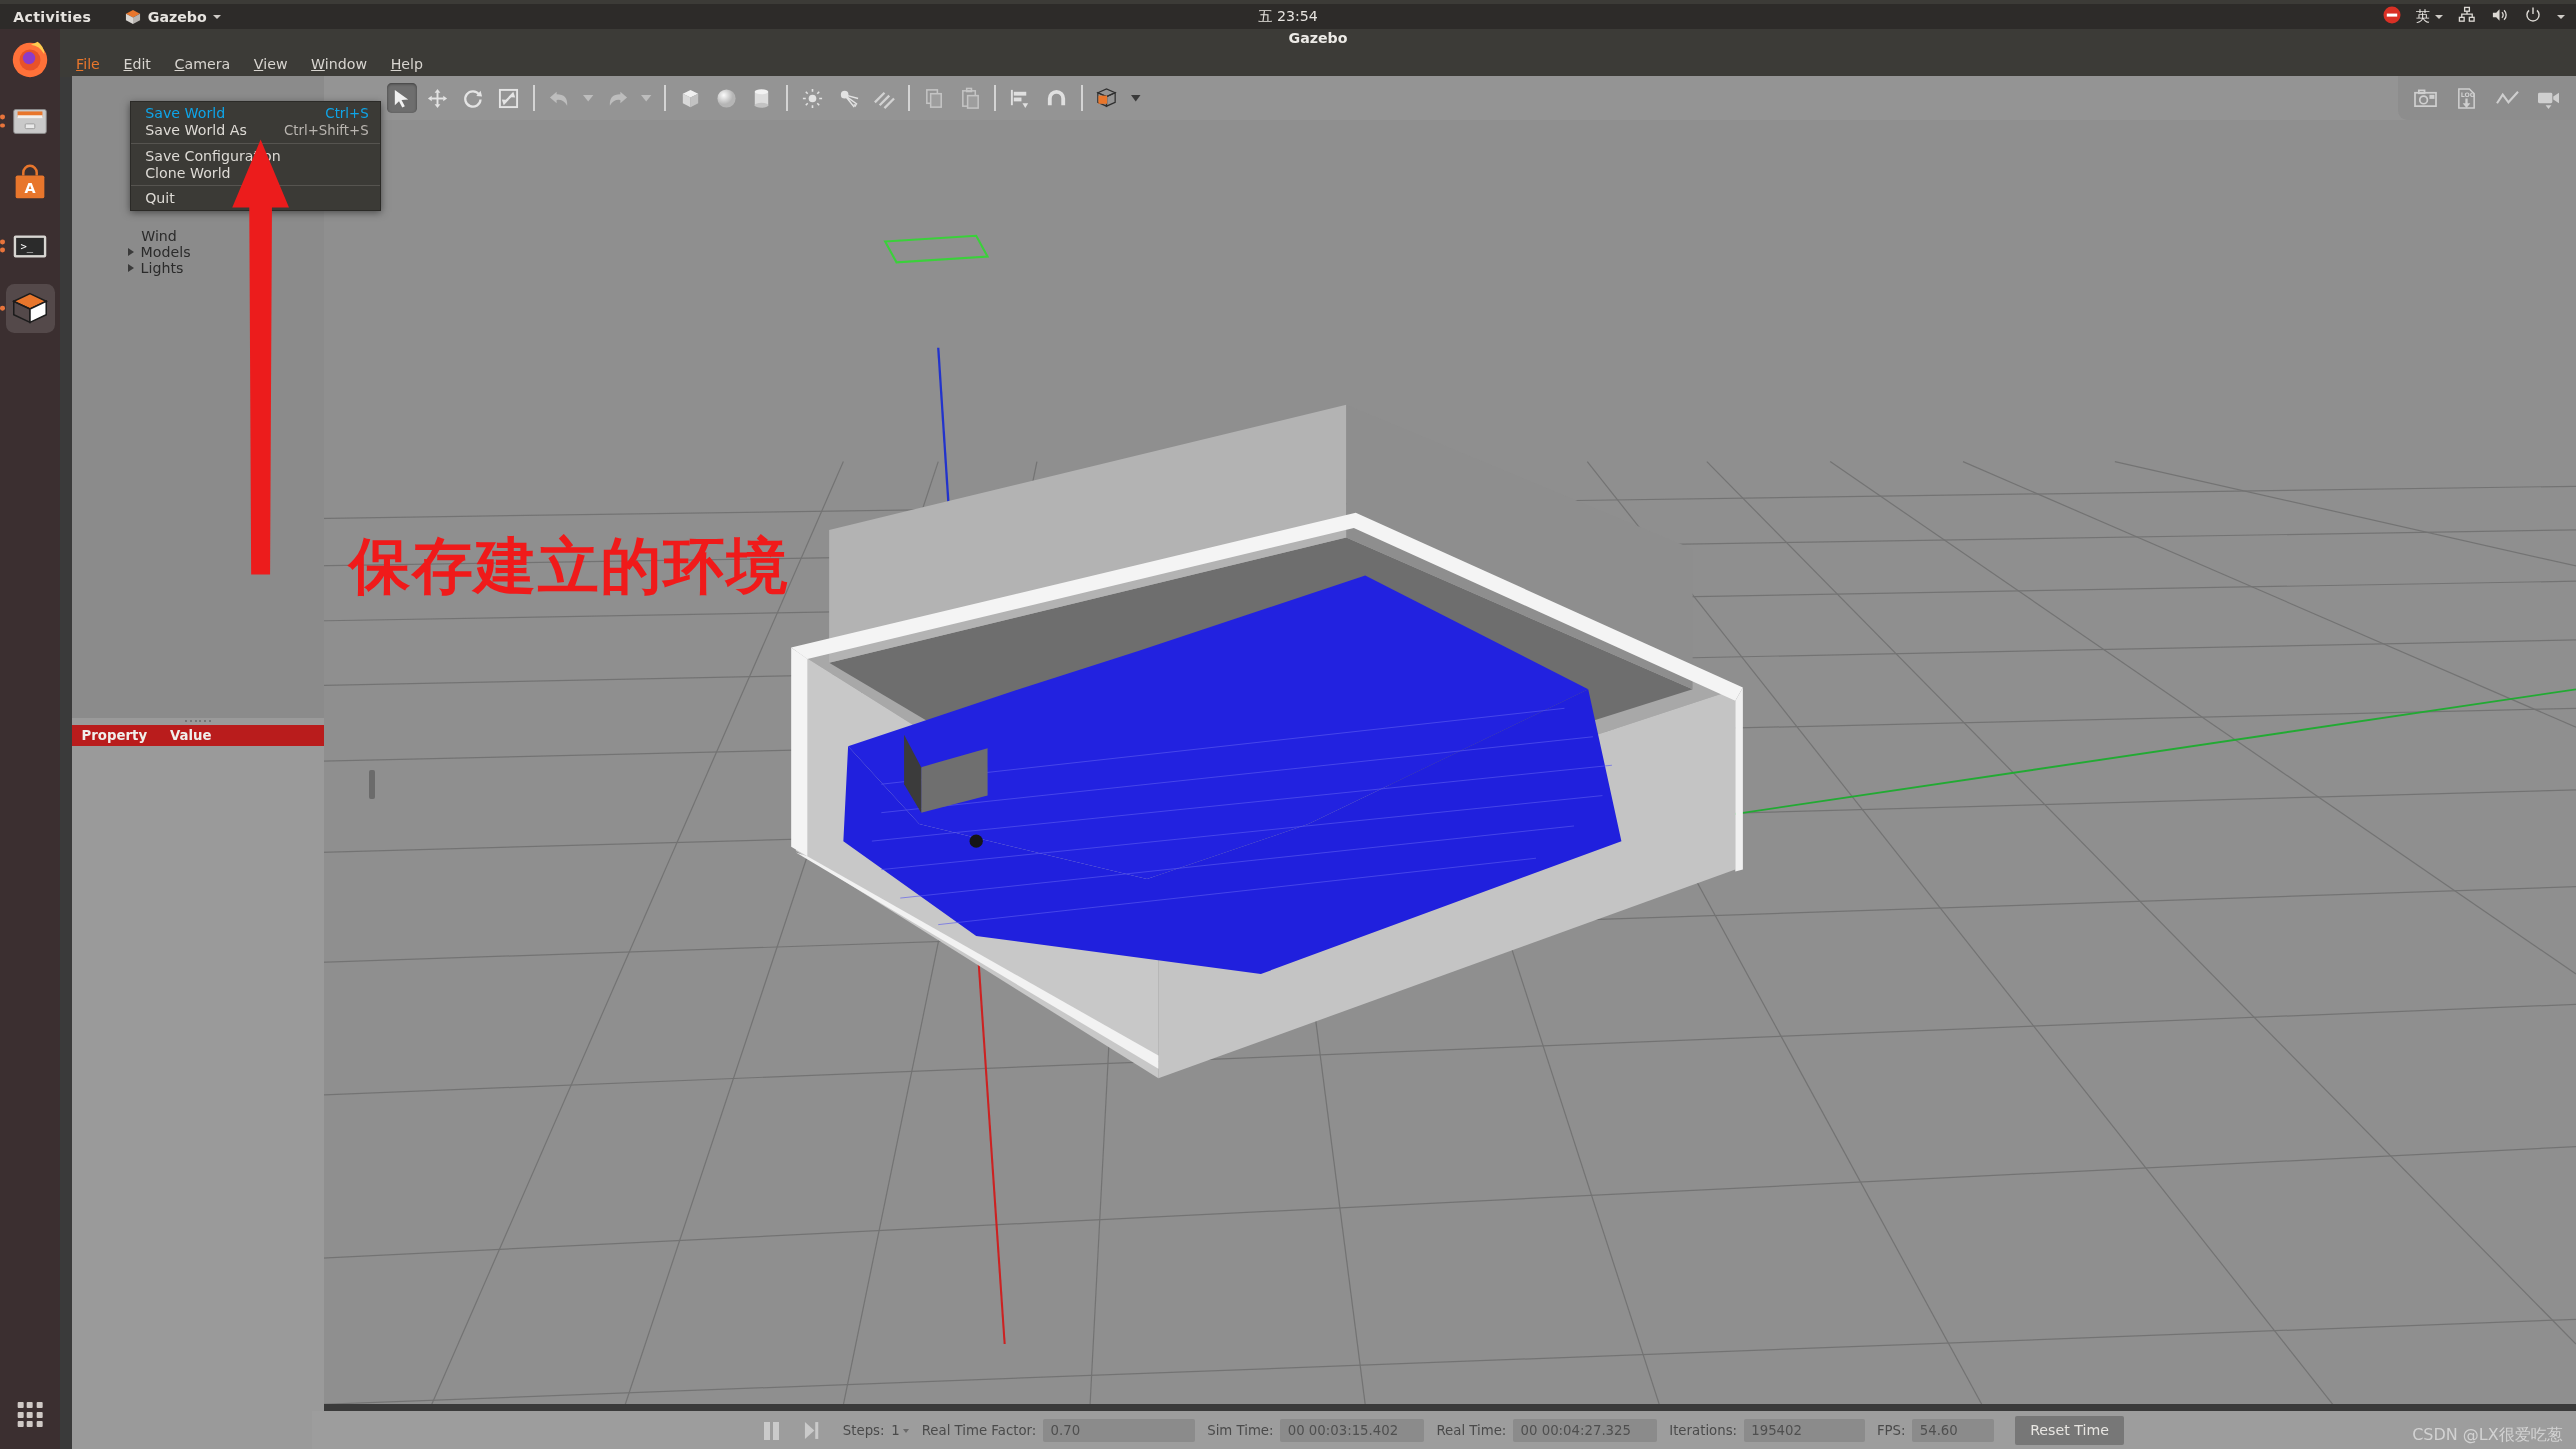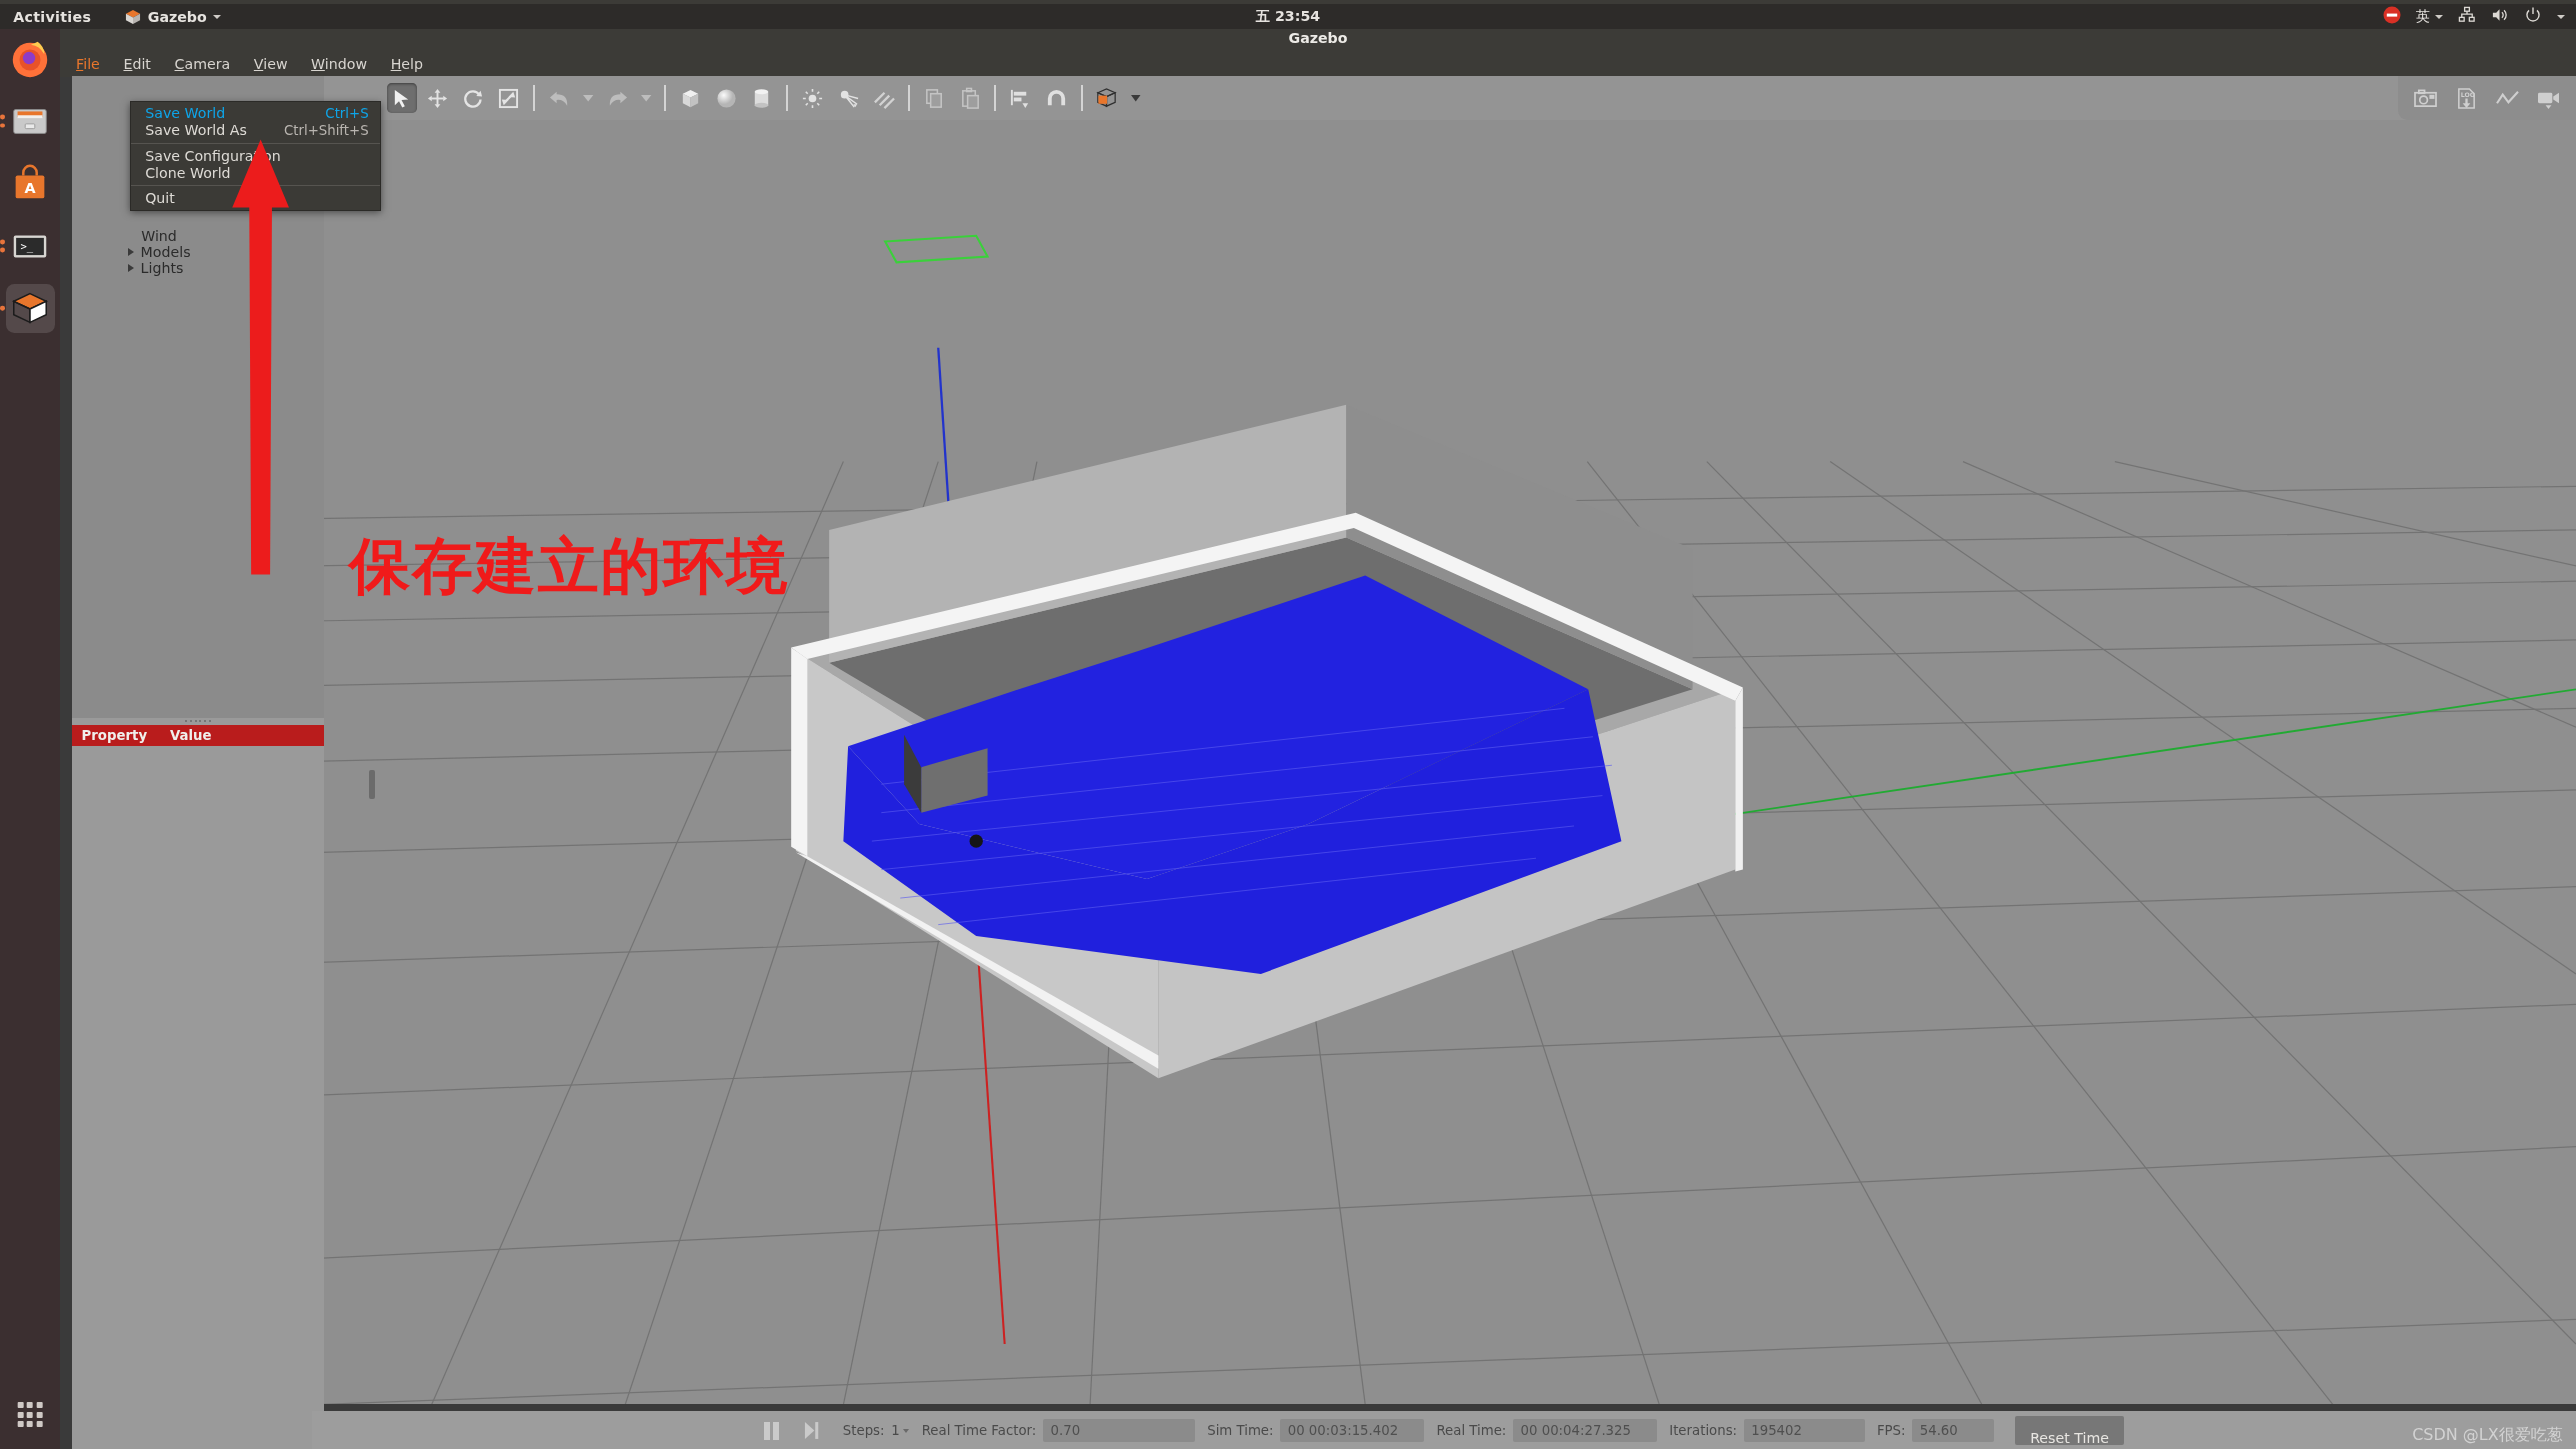--- a/index.html
+++ b/index.html
@@ -11,21 +11,21 @@
   body { position:relative; }
 
   
   #topbar {
     position:absolute; left:0; top:4px; width:2576px; height:25px;
     background:#2d2b29; color:#e6e3df;
     display:flex; align-items:center; font-size:14.2px; z-index:60;
   }
   #topbar .activities { margin-left:13.3px; font-weight:bold; letter-spacing:0.3px; font-size:14.2px; }
   #topbar .appgroup { display:flex; align-items:center; margin-left:34px; gap:6.6px; font-weight:bold; }
-  #topbar .clock { position:absolute; left:0; right:0; text-align:center; font-weight:bold; font-size:14.2px; }
+  #topbar .clock { position:absolute; left:0; right:0; text-align:center; font-weight:normal; font-size:14.2px; }
   #topbar .tray { position:absolute; right:11.4px; display:flex; align-items:center; gap:15px; }
   .caret-dn {
     width:0;height:0;border-left:4.7px solid transparent;border-right:4.7px solid transparent;
     border-top:4.7px solid #cfccc7; display:inline-block;
   }
   .gz-cube-mini { width:16px; height:16px; position:relative; }
 
   
   #dock {
     position:absolute; left:0; top:25px; width:60px; height:1425px;
@@ -147,21 +147,21 @@
   .sb-lbl { margin:0 6.6px 0 12.3px; white-space:nowrap; }
   .sb-val {
     background:#8b8b8b; color:#4f4f4f; height:23px; line-height:23px;
     padding:0 7.6px; min-width:63px; font-size:13.3px; border-radius:1.9px;
   }
   .pausebtn { display:flex; gap:3.8px; margin-right:25px; }
   .pausebtn i { width:5.7px; height:18px; background:#cacaca; display:block; }
   .stepbtn { display:flex; align-items:center; gap:1.9px; margin-right:11.4px; }
   .resetbtn {
     background:#777; color:#e8e6e2; height:28.5px; line-height:28.5px;
-    padding:8px 15px; font-size:14.2px; margin-left:21px; border-radius:1.9px;
+    padding:0 15px; font-size:14.2px; margin-left:21px; border-radius:1.9px;
   }
   #watermark {
     position:absolute; right:13.3px; bottom:3.8px; z-index:30;
     color:#d8d8d8; font-size:16px; white-space:nowrap; opacity:.9;
   }
   .caret-sm { width:0;height:0;border-left:3.8px solid transparent;border-right:3.8px solid transparent;
               border-top:4.7px solid #6a6a6a; display:inline-block; margin-left:3.8px; }
 </style>
 </head>
 <body>

